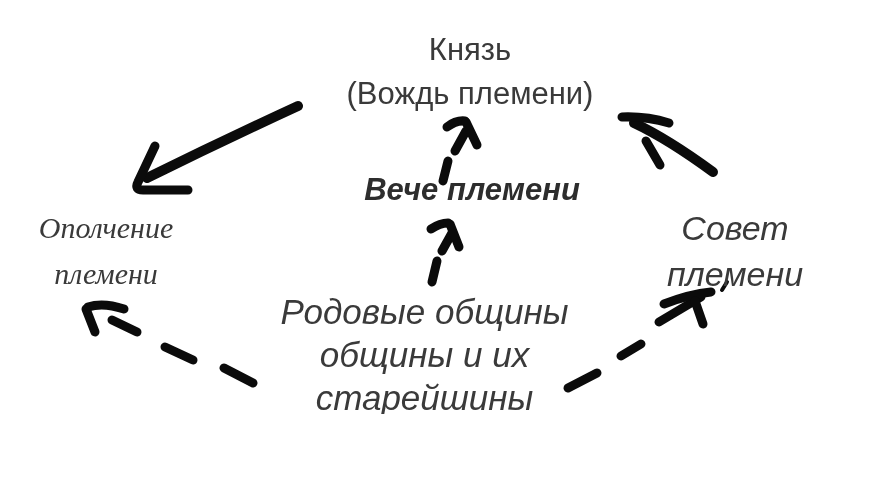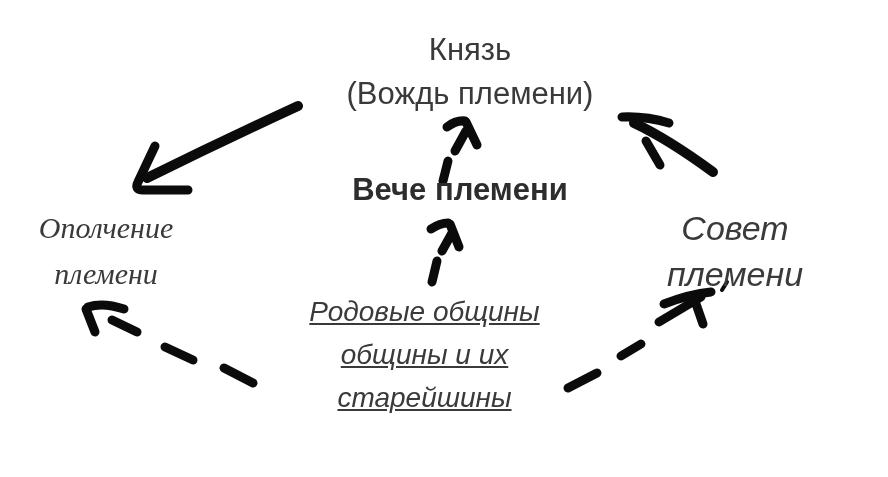--- a/index.html
+++ b/index.html
@@ -19,25 +19,25 @@
   }
   .arrow-layer{position:absolute;left:0;top:0;width:888px;height:477px;}
   .arrow-layer path{fill:none;stroke:var(--arrow);stroke-linecap:round;stroke-linejoin:round;}
   .node{
     position:absolute;
     color:var(--text);
     text-align:center;
     white-space:nowrap;
   }
   .node-prince{left:270px;top:28px;width:400px;font-size:31px;line-height:44px;}
-  .node-veche{left:310px;top:172px;width:300px;font-size:31px;line-height:36px;
-              font-weight:bold;color:var(--text-bold);}
+  .node-veche{left:322px;top:172px;width:300px;font-size:31px;line-height:36px;
+              font-style:italic;font-weight:bold;color:var(--text-bold);}
   .node-militia{left:6px;top:205px;width:200px;font-size:30px;line-height:46px;font-style:italic;font-family:Liberation Serif, serif;}
   .node-council{left:640px;top:205px;width:190px;font-size:34px;line-height:46px;font-style:italic;}
-  .node-communities{left:267px;top:290px;width:315px;font-size:28px;line-height:43px;font-style:italic;text-decoration:underline;}
+  .node-communities{left:267px;top:290px;width:315px;font-size:35px;line-height:43px;font-style:italic;}
 </style>
 </head>
 <body>
 
 <div class="canvas">
 
   <svg class="arrow-layer" viewBox="0 0 888 477" aria-hidden="true">
 
     <g>
       <path d="M298,106 Q222,141 147,178" stroke-width="10"></path>

